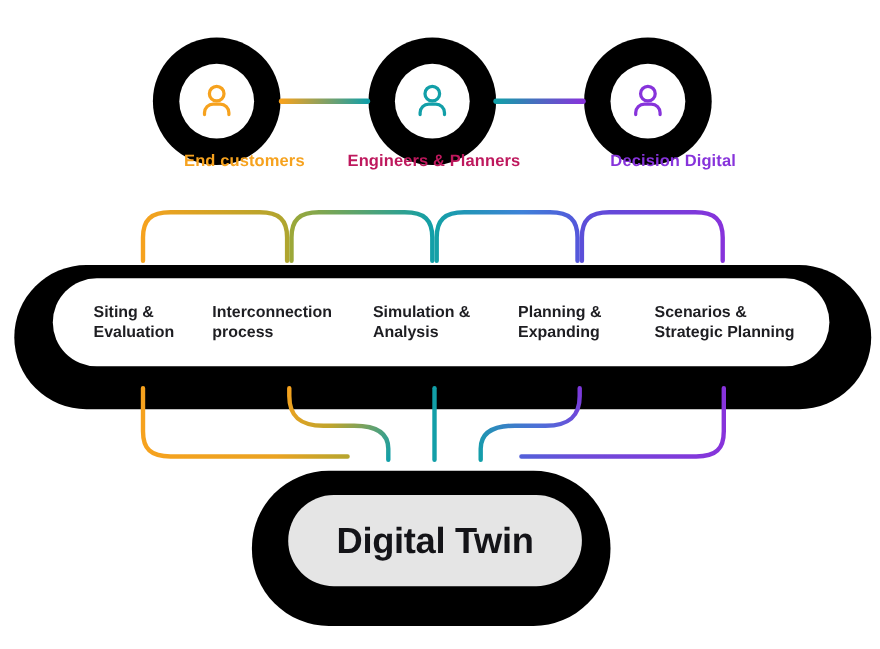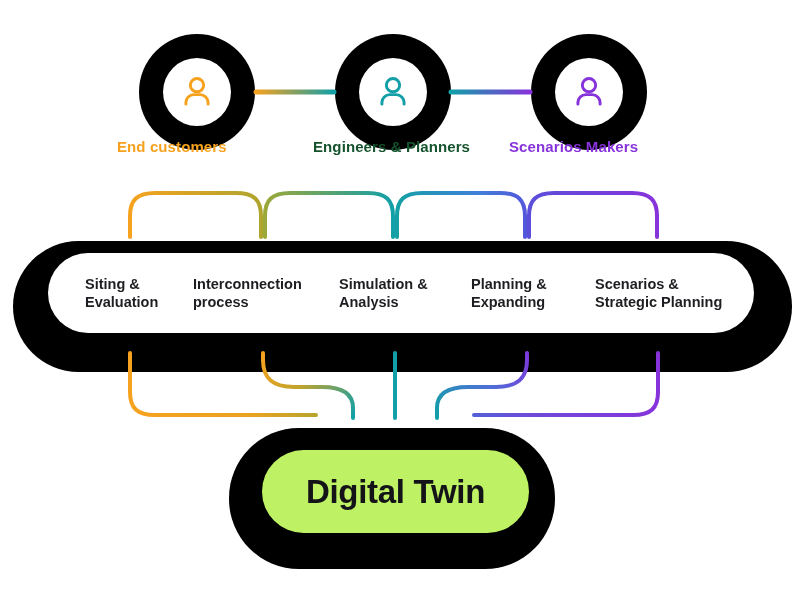--- a/index.html
+++ b/index.html
@@ -23,25 +23,25 @@
     background: #000000;
   }
   .persona .disc {
     position: absolute; left: 46px; top: 24px;
     width: 68px; height: 68px; border-radius: 50%;
     background: #ffffff;
     display: flex; align-items: center; justify-content: center;
   }
   .persona .plabel {
     position: absolute; left: 0; top: 104px; width: 160px;
-    text-align: left; font-size: 15px; font-weight: 700;
+    text-align: right; font-size: 15px; font-weight: 700;
     letter-spacing: 0.1px; white-space: nowrap;
   }
   .c-orange { color: #F6A21E; }
-  .c-teal   { color: #14532d; }
+  .c-teal   { color: #be185d; }
   .c-purple { color: #8733DB; }
   
   .pill-shadow {
     position: absolute; left: 13px; top: 241px;
     width: 779px; height: 131px; border-radius: 66px;
     background: #000000;
   }
   .pill-white {
     position: absolute; left: 48px; top: 253px;
     width: 706px; height: 80px; border-radius: 40px;
@@ -56,21 +56,21 @@
   }
   
   .dt-shadow {
     position: absolute; left: 229px; top: 428px;
     width: 326px; height: 141px; border-radius: 70px;
     background: #000000;
   }
   .dt-pill {
     position: absolute; left: 262px; top: 450px;
     width: 267px; height: 83px; border-radius: 42px;
-    background: #bef264;
+    background: #e5e5e5;
     display: flex; align-items: center; justify-content: center;
     font-size: 33px; font-weight: 600; letter-spacing: -0.3px;
     color: #141418;
   }
   
   .overlay {
     position: absolute; left: 0; top: 0;
     pointer-events: none;
   }
   .overlay path, .overlay line { fill: none; stroke-linecap: round; stroke-linejoin: round; }
@@ -110,21 +110,21 @@
   <div class="persona" style="left:509px">
     <div class="blob"></div>
     <div class="disc">
       <svg class="picon" width="38" height="38" viewBox="0 0 36 36">
         <g fill="none" stroke-width="2.8" stroke-linecap="round" stroke-linejoin="round" stroke="#8733DB">
           <circle cx="18" cy="11.5" r="6.3"></circle>
           <path d="M 7.5 29.5 L 7.5 28 A 7.5 7.5 0 0 1 15 20.5 L 21 20.5 A 7.5 7.5 0 0 1 28.5 28 L 28.5 29.5"></path>
         </g>
       </svg>
     </div>
-    <div class="plabel c-purple">Scenarios Makers</div>
+    <div class="plabel c-purple">Decision Digital</div>
   </div>
 
   <div class="pill-shadow"></div>
   <div class="pill-white"></div>
 
   <div class="stage" style="left:85px;width:90px">Siting &amp; Evaluation</div>
   <div class="stage" style="left:193px;width:124px">Interconnection process</div>
   <div class="stage" style="left:339px;width:112px">Simulation &amp; Analysis</div>
   <div class="stage" style="left:471px;width:112px">Planning &amp; Expanding</div>
   <div class="stage" style="left:595px;width:132px">Scenarios &amp; Strategic Planning</div>

